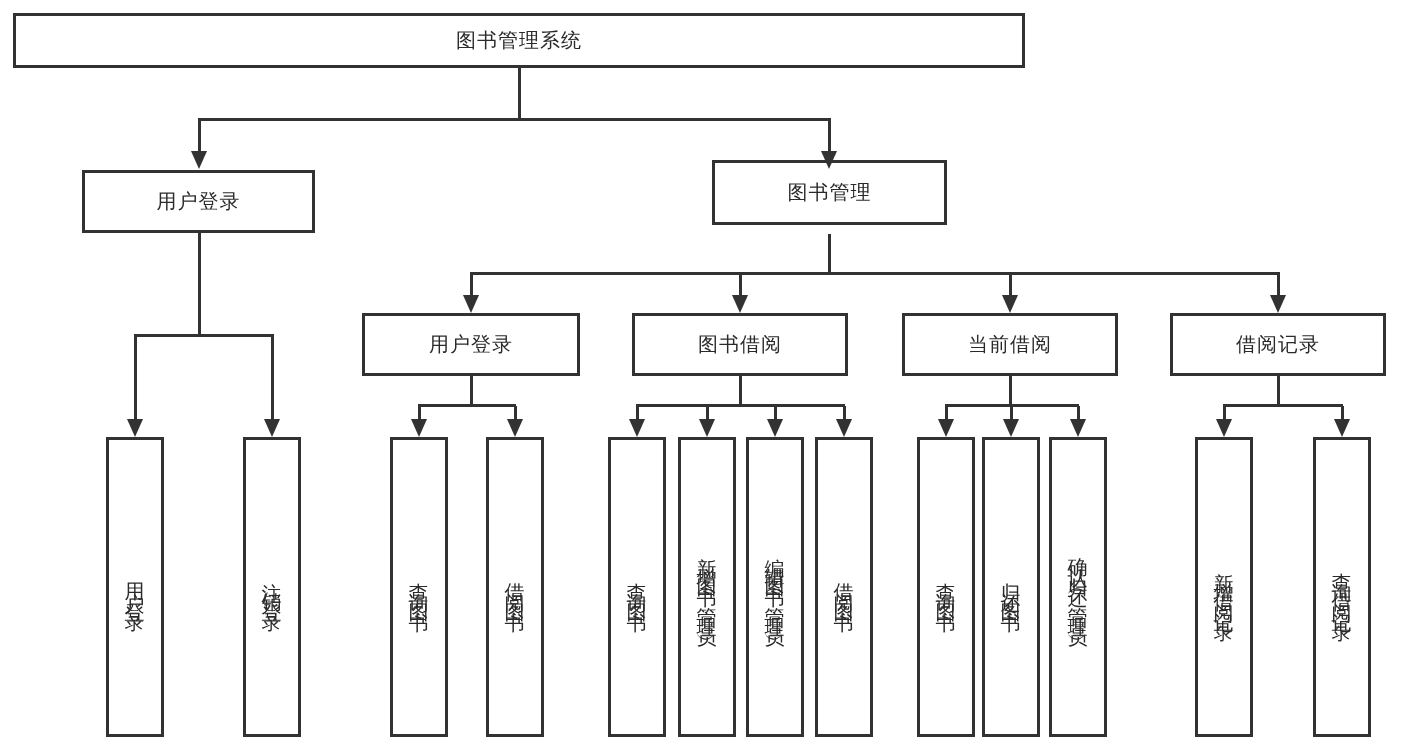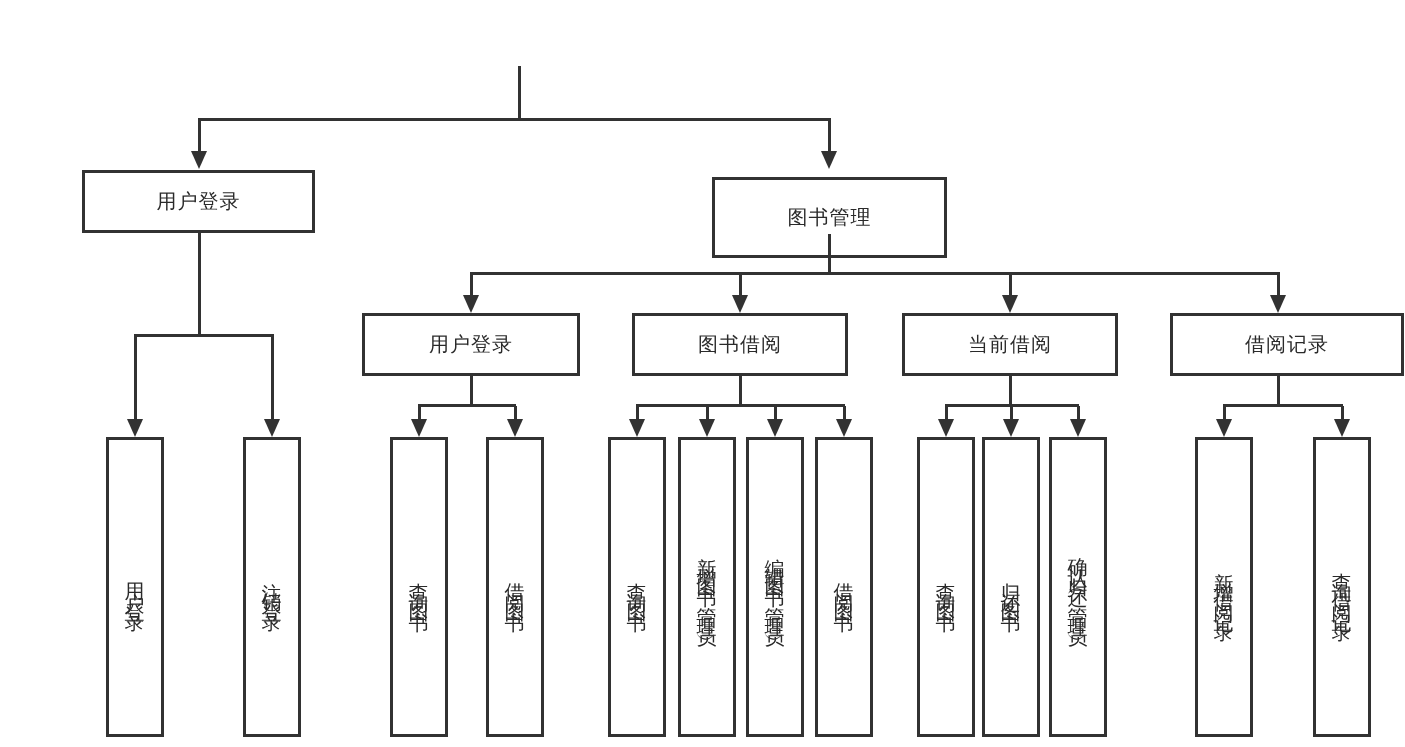--- a/index.html
+++ b/index.html
@@ -27,38 +27,41 @@
   .watermark {
     position:absolute; left:1186px; top:712px; white-space:nowrap;
     font-size:20px; color:#bdbfc4; text-shadow:1px 1px 0 rgba(255,255,255,.9);
   }
 </style>
 </head>
 <body>
 
 <div class="canvas">
 
+  <div class="box" style="left:13px;top:13px;width:1012px;height:55px">
+    <span>图书管理系统</span>
+  </div>
 
   <div class="box" style="left:82px;top:170px;width:233px;height:63px">
     <span>用户登录</span>
   </div>
-  <div class="box" style="left:712px;top:177px;width:235px;height:81px">
+  <div class="box" style="left:712px;top:160px;width:235px;height:65px">
     <span>图书管理</span>
   </div>
 
   <div class="box" style="left:362px;top:313px;width:218px;height:63px">
     <span>用户登录</span>
   </div>
   <div class="box" style="left:632px;top:313px;width:216px;height:63px">
     <span>图书借阅</span>
   </div>
   <div class="box" style="left:902px;top:313px;width:216px;height:63px">
     <span>当前借阅</span>
   </div>
-  <div class="box" style="left:1170px;top:313px;width:234px;height:63px">
+  <div class="box" style="left:1170px;top:313px;width:216px;height:63px">
     <span>借阅记录</span>
   </div>
 
   <div class="box" style="left:106px;top:437px;width:58px;height:300px">
     <span class="leaf-text">用户登录</span>
   </div>
   <div class="box" style="left:243px;top:437px;width:58px;height:300px">
     <span class="leaf-text">注销登录</span>
   </div>
 

